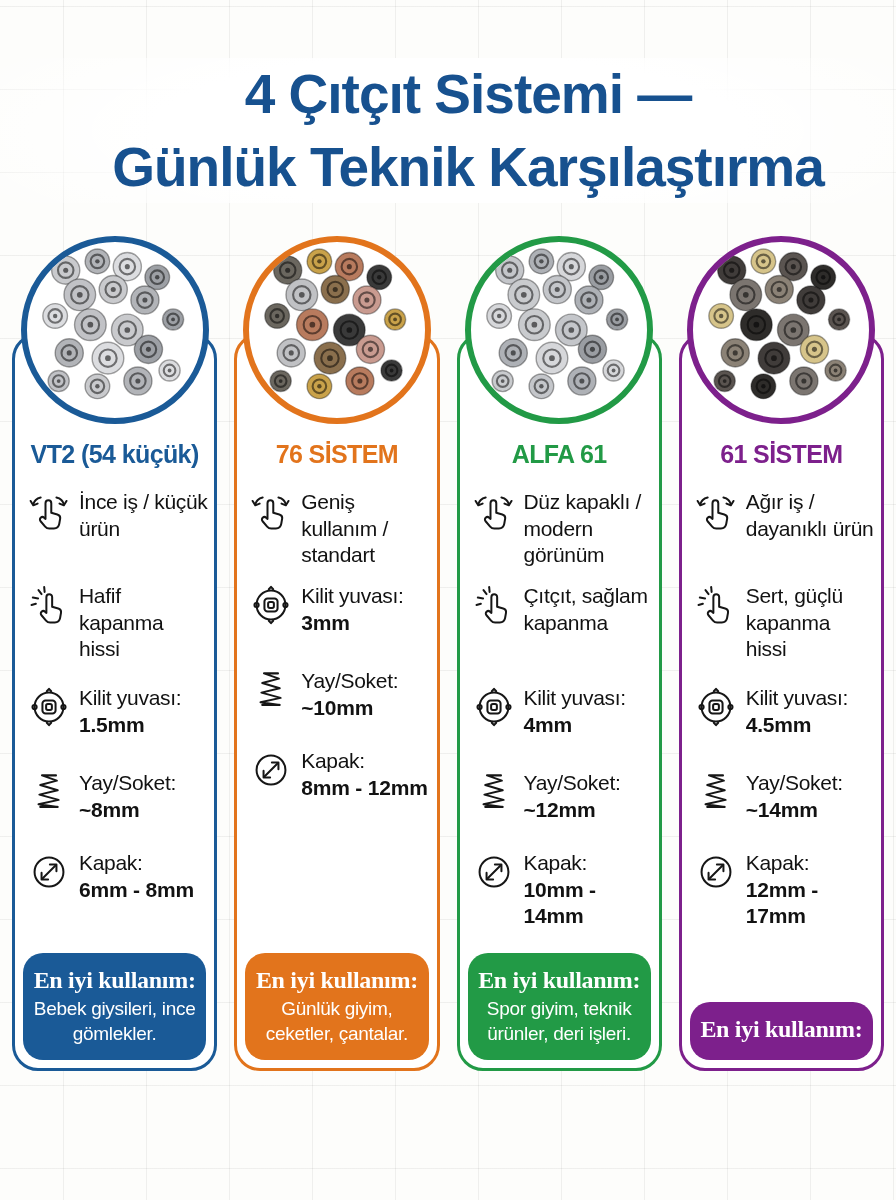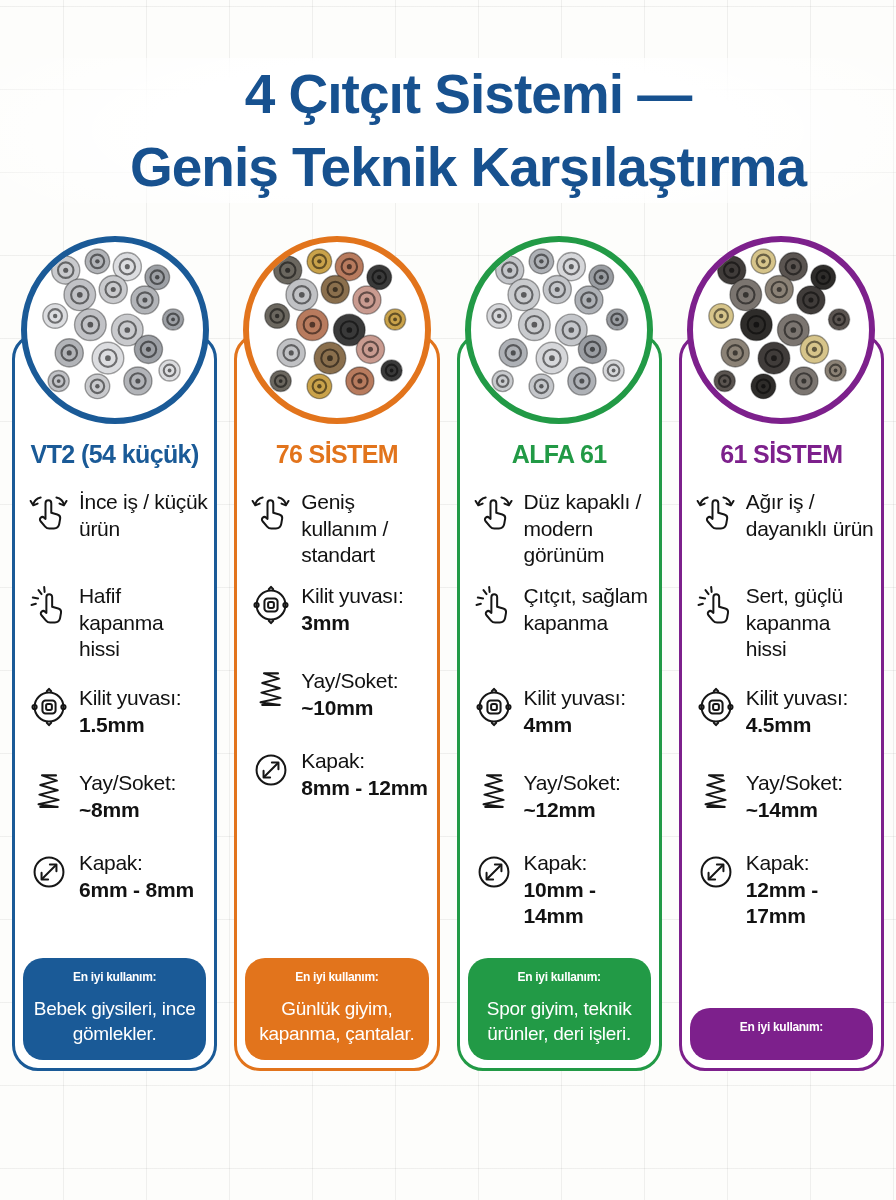--- a/index.html
+++ b/index.html
@@ -44,21 +44,21 @@
     stroke:#161616;fill:none;stroke-width:2.3;stroke-linecap:round;stroke-linejoin:round;}
   .rtext{margin:0;font-size:21px;line-height:1.26;color:#121212;letter-spacing:-0.3px;}
   .val{display:block;font-weight:700;letter-spacing:-0.2px;}
   .r1{height:94px}.r2{height:102px}.r3{height:85px}.r4{height:80px}
   .best{
     position:absolute;left:8px;right:8px;bottom:8px;
     background:var(--accent);border-radius:20px;
     padding:12px 6px 14px;text-align:center;color:#fff;
     font-size:19px;line-height:1.3;letter-spacing:-0.3px;
   }
-  .best b{display:block;font-size:12px;margin-bottom:11px;}
+  .best b{display:block;font-size:24px;margin-bottom:1px;font-family:Liberation Serif, serif;}
   .defs{position:absolute;width:0;height:0;overflow:hidden;}
 </style>
 </head>
 <body>
 
 <svg class="defs" xmlns="http://www.w3.org/2000/svg">
   <symbol id="sym-rotate-hand" viewBox="0 0 48 48">
     <path d="M20 29 V15 a3.3 3.3 0 0 1 6.6 0 v11 l6.9 1.9 a4.5 4.5 0 0 1 3.2 5.1 l-1 5.8 a6.2 6.2 0 0 1 -6.1 5.2 h-5.3 a6.2 6.2 0 0 1 -4.7 -2.2 l-5.2 -6.1 a2.8 2.8 0 0 1 4.1 -3.9 l1.5 1.3 z"></path>
     <path d="M14.5 8.5 Q7.5 10 6 16.5"></path>
     <polyline points="3,12.5 6,17.5 11,15.5"></polyline>
@@ -88,21 +88,21 @@
     <circle cx="24" cy="24" r="16.5"></circle>
     <path d="M16 32 L32 16"></path>
     <polyline points="25,15.5 32.5,15.5 32.5,23"></polyline>
     <polyline points="15.5,25 15.5,32.5 23,32.5"></polyline>
   </symbol>
 </svg>
 
 <header class="header">
   <h1>
     <span>4 Çıtçıt Sistemi —</span><br>
-    <span>Geniş Teknik Karşılaştırma</span>
+    <span>Günlük Teknik Karşılaştırma</span>
   </h1>
 </header>
 
 <main class="cards">
 
   <section class="card" style="--accent: #1a5a97;">
     <div class="photo">
         <svg class="snaps" viewBox="0 0 100 100">
           <g>
             <circle cx="22" cy="16" r="8" fill="#c9cacd" stroke="rgba(0,0,0,0.35)" stroke-width="0.8"></circle>
@@ -352,21 +352,21 @@
       </div>
       <div class="row r5">
         <svg class="icon">
             <use href="#sym-diameter"></use>
           </svg>
         <p class="rtext"><span>Kapak:</span><b class="val">8mm - 12mm</b></p>
       </div>
     </div>
     <div class="best">
       <b>En iyi kullanım:</b>
-      <span>Günlük giyim, kapanma, çantalar.</span>
+      <span>Günlük giyim, ceketler, çantalar.</span>
     </div>
   </section>
 
   <section class="card" style="--accent: #229a46;">
     <div class="photo">
         <svg class="snaps" viewBox="0 0 100 100">
           <g>
             <circle cx="22" cy="16" r="8" fill="#c4c6ca" stroke="rgba(0,0,0,0.35)" stroke-width="0.8"></circle>
             <circle cx="22" cy="16" r="4.4" fill="none" stroke="rgba(0,0,0,0.5)" stroke-width="1.2"></circle>
             <circle cx="22" cy="16" r="1.44" fill="rgba(0,0,0,0.55)"></circle>

